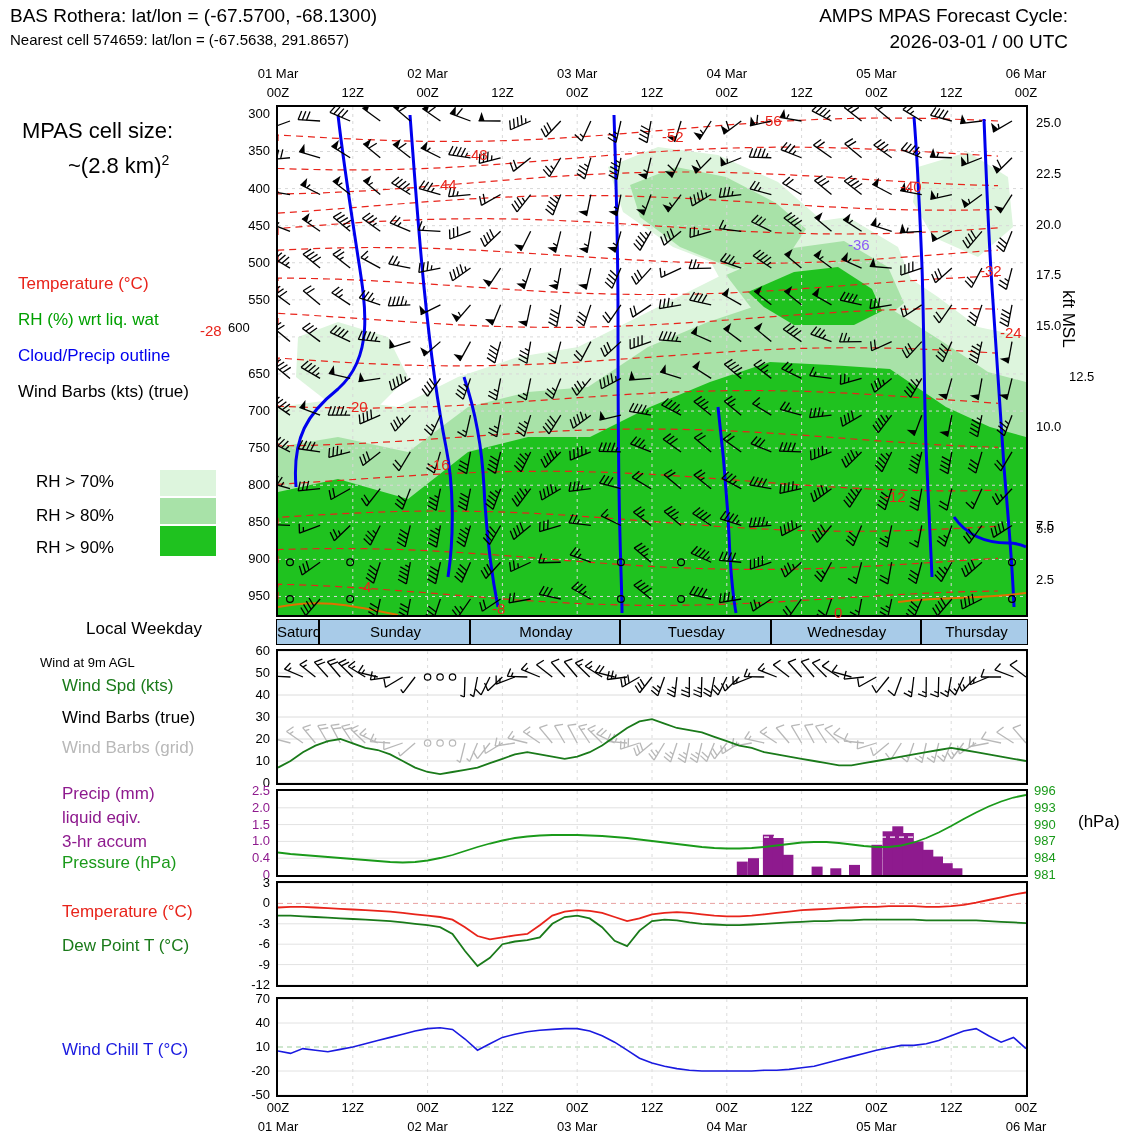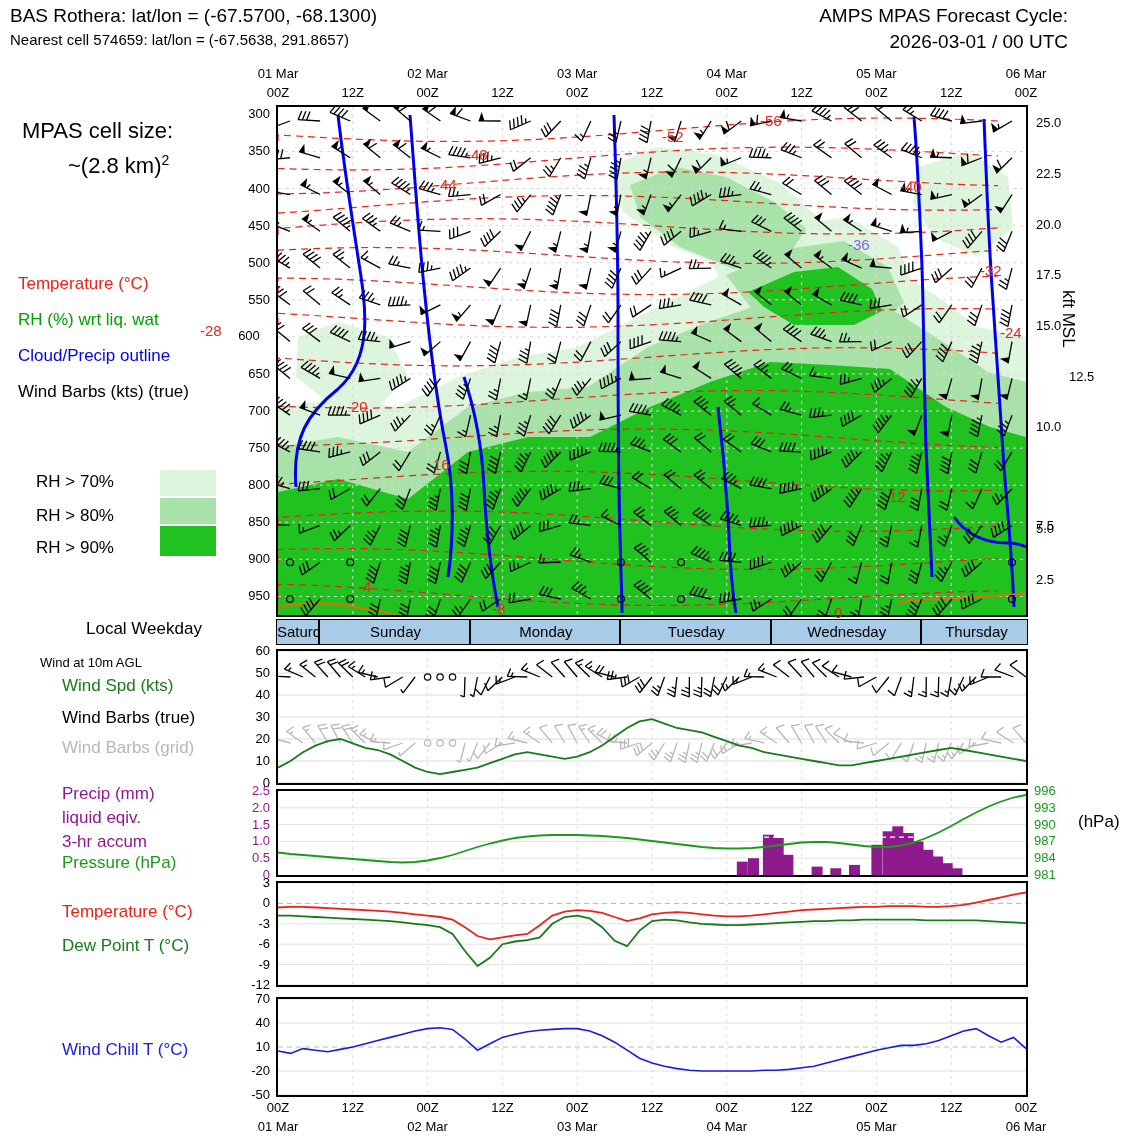--- a/index.html
+++ b/index.html
@@ -36,21 +36,21 @@
   <div class="abs txt legendtxt" style="left:18px;top:382px;color:#000;">Wind Barbs (kts) (true)</div>
 
   <div class="abs" style="left:160px;top:470px;width:56px;height:26px;background:#ddf5dd;"></div>
   <div class="abs" style="left:160px;top:498px;width:56px;height:26px;background:#a8e2a8;"></div>
   <div class="abs" style="left:160px;top:526px;width:56px;height:30px;background:#1fc21f;"></div>
   <div class="abs txt legendtxt" style="left:36px;top:472px;">RH &gt; 70%</div>
   <div class="abs txt legendtxt" style="left:36px;top:506px;">RH &gt; 80%</div>
   <div class="abs txt legendtxt" style="left:36px;top:538px;">RH &gt; 90%</div>
 
   <div class="abs txt" style="left:86px;top:619px;font-size:17px;">Local Weekday</div>
-  <div class="abs txt small" style="left:40px;top:655px;">Wind at 10m AGL</div>
+  <div class="abs txt small" style="left:40px;top:655px;">Wind at 9m AGL</div>
   <div class="abs txt legendtxt" style="left:62px;top:676px;color:#1a7a1a;">Wind Spd (kts)</div>
   <div class="abs txt legendtxt" style="left:62px;top:708px;color:#000;">Wind Barbs (true)</div>
   <div class="abs txt legendtxt" style="left:62px;top:738px;color:#b8b8b8;">Wind Barbs (grid)</div>
 
   <div class="abs txt legendtxt" style="left:62px;top:784px;color:#8e1a8e;">Precip (mm)</div>
   <div class="abs txt legendtxt" style="left:62px;top:808px;color:#8e1a8e;">liquid eqiv.</div>
   <div class="abs txt legendtxt" style="left:62px;top:832px;color:#8e1a8e;">3-hr accum</div>
   <div class="abs txt legendtxt" style="left:62px;top:853px;color:#1a9a1a;">Pressure (hPa)</div>
 
   <div class="abs txt legendtxt" style="left:62px;top:902px;color:#e8241b;">Temperature (°C)</div>
@@ -2218,21 +2218,21 @@
         <circle cx="734" cy="492" r="3.4" fill="none" stroke="#000" stroke-width="1.2"></circle>
       </svg>
   </div>
   <div id="pressure-ticks">
       <div class="abs txt tick" style="left:228px;top:106.41605839416059px;width:42px;text-align:right;">300</div>
       <div class="abs txt tick" style="left:228px;top:143.49635036496352px;width:42px;text-align:right;">350</div>
       <div class="abs txt tick" style="left:228px;top:180.57664233576642px;width:42px;text-align:right;">400</div>
       <div class="abs txt tick" style="left:228px;top:217.65693430656933px;width:42px;text-align:right;">450</div>
       <div class="abs txt tick" style="left:228px;top:254.73722627737226px;width:42px;text-align:right;">500</div>
       <div class="abs txt tick" style="left:228px;top:291.81751824817513px;width:42px;text-align:right;">550</div>
-      <div class="abs txt tick" style="left:228px;top:328px;width:42px;text-align:center;">600</div>
+      <div class="abs txt tick" style="left:228px;top:320px;width:42px;text-align:left;">600</div>
       <div class="abs txt tick" style="left:228px;top:365.97810218978105px;width:42px;text-align:right;">650</div>
       <div class="abs txt tick" style="left:228px;top:403.058394160584px;width:42px;text-align:right;">700</div>
       <div class="abs txt tick" style="left:228px;top:440.13868613138686px;width:42px;text-align:right;">750</div>
       <div class="abs txt tick" style="left:228px;top:477.2189781021898px;width:42px;text-align:right;">800</div>
       <div class="abs txt tick" style="left:228px;top:514.2992700729927px;width:42px;text-align:right;">850</div>
       <div class="abs txt tick" style="left:228px;top:551.3795620437957px;width:42px;text-align:right;">900</div>
       <div class="abs txt tick" style="left:228px;top:588.4598540145986px;width:42px;text-align:right;">950</div>
     </div>
   <div id="kft-ticks">
       <div class="abs txt tick" style="left:1036px;top:115.22322580645162px;width:48px;text-align:left;">25.0</div>
@@ -2862,21 +2862,21 @@
         <rect x="644.3" y="58.8" width="11" height="25.2" fill="#8e1a8e"></rect>
         <rect x="654.0" y="65.5" width="11" height="18.5" fill="#8e1a8e"></rect>
         <rect x="663.7" y="72.2" width="11" height="11.8" fill="#8e1a8e"></rect>
         <rect x="673.4" y="77.3" width="11" height="6.7" fill="#8e1a8e"></rect>
         <line x1="0" y1="46.2" x2="748" y2="46.2" stroke="#ffffff" stroke-width="1.2" stroke-dasharray="5,4"></line>
         <path d="M 0.0 61.5 L 12.5 63.0 L 24.9 64.0 L 37.4 65.0 L 49.9 66.0 L 62.3 67.0 L 74.8 68.0 L 87.3 69.0 L 99.7 70.0 L 112.2 71.0 L 124.7 71.5 L 137.1 71.0 L 149.6 69.5 L 162.1 67.0 L 174.5 64.0 L 187.0 60.0 L 199.5 56.0 L 211.9 52.5 L 224.4 49.5 L 236.9 47.0 L 249.3 45.5 L 261.8 44.5 L 274.3 44.0 L 286.7 44.0 L 299.2 44.0 L 311.7 44.5 L 324.1 45.0 L 336.6 46.0 L 349.1 47.0 L 361.5 48.5 L 374.0 50.0 L 386.5 51.5 L 398.9 53.0 L 411.4 54.5 L 423.9 56.0 L 436.3 57.0 L 448.8 57.5 L 461.3 57.5 L 473.7 57.0 L 486.2 56.0 L 498.7 54.5 L 511.1 53.0 L 523.6 51.5 L 536.1 51.0 L 548.5 51.0 L 561.0 52.0 L 573.5 53.5 L 585.9 55.0 L 598.4 56.0 L 610.9 56.0 L 623.3 54.5 L 635.8 51.5 L 648.3 47.0 L 660.7 41.5 L 673.2 35.0 L 685.7 28.0 L 698.1 21.5 L 710.6 15.5 L 723.1 10.5 L 735.5 6.5 L 748.0 4.0" fill="none" stroke="#1a9a1a" stroke-width="1.8"></path>
       </svg>
   </div>
   <div id="precip-ticks">
       <div class="abs txt tick" style="left:232px;top:867px;width:38px;text-align:right;color:#8e1a8e;">0</div>
-      <div class="abs txt tick" style="left:232px;top:850.2px;width:38px;text-align:right;color:#8e1a8e;">0.5</div>
+      <div class="abs txt tick" style="left:232px;top:850.2px;width:38px;text-align:right;color:#8e1a8e;">0.4</div>
       <div class="abs txt tick" style="left:232px;top:833.4px;width:38px;text-align:right;color:#8e1a8e;">1.0</div>
       <div class="abs txt tick" style="left:232px;top:816.6px;width:38px;text-align:right;color:#8e1a8e;">1.5</div>
       <div class="abs txt tick" style="left:232px;top:799.8px;width:38px;text-align:right;color:#8e1a8e;">2.0</div>
       <div class="abs txt tick" style="left:232px;top:783px;width:38px;text-align:right;color:#8e1a8e;">2.5</div>
     </div>
   <div id="pressure-ticks-right">
       <div class="abs txt tick" style="left:1034px;top:783px;width:44px;text-align:left;color:#1a9a1a;">996</div>
       <div class="abs txt tick" style="left:1034px;top:799.8px;width:44px;text-align:left;color:#1a9a1a;">993</div>
       <div class="abs txt tick" style="left:1034px;top:816.6px;width:44px;text-align:left;color:#1a9a1a;">990</div>
       <div class="abs txt tick" style="left:1034px;top:833.4px;width:44px;text-align:left;color:#1a9a1a;">987</div>

